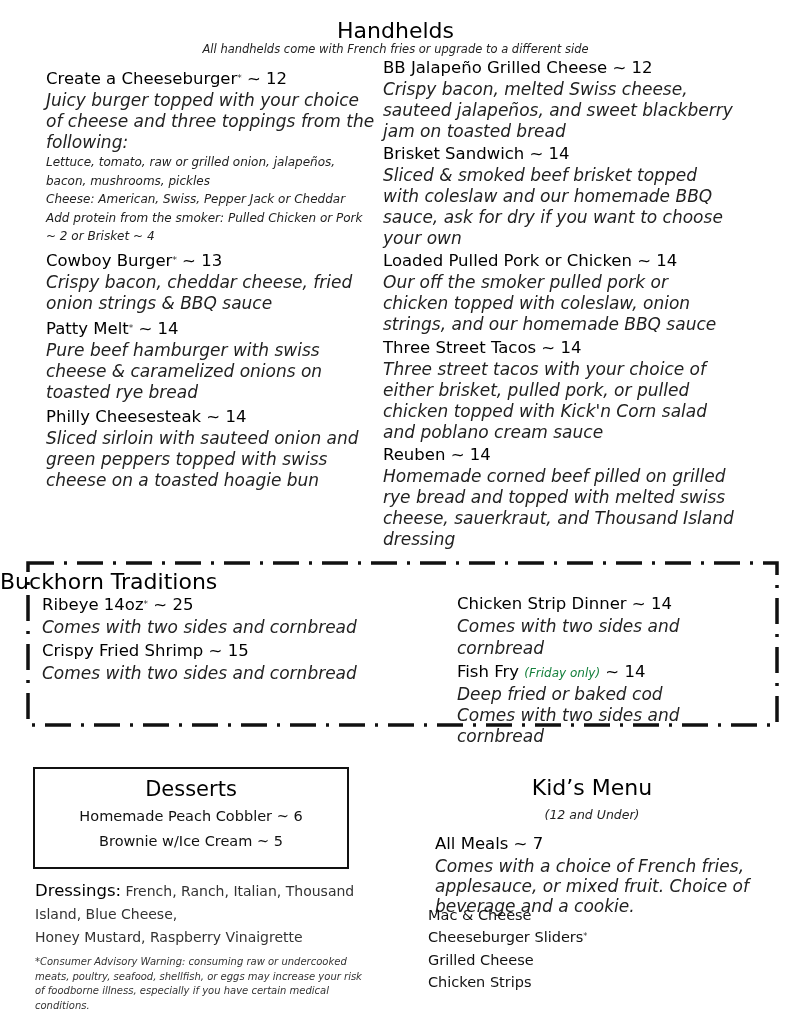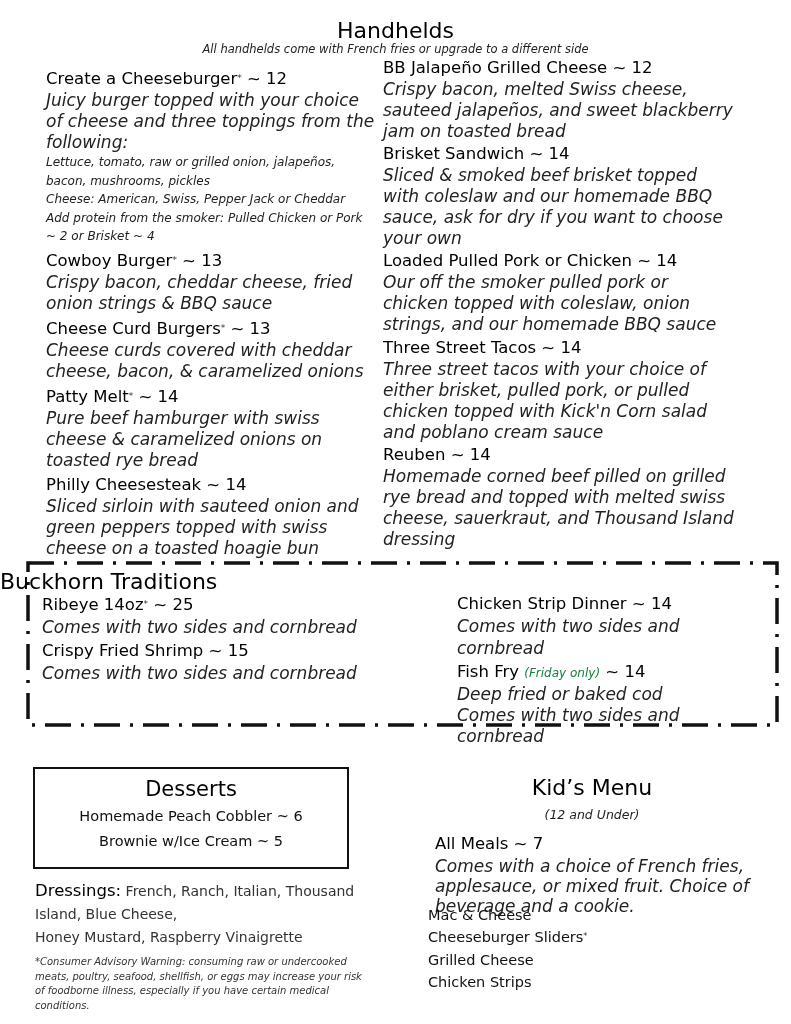--- a/index.html
+++ b/index.html
@@ -44,24 +44,20 @@
     <div class="item">
       <div class="item-name"><span>Create a Cheeseburger</span><span class="star">*</span><span> ~ 12</span></div>
       <div class="desc">Juicy burger topped with your choice of cheese and three toppings from the following:</div>
       <div class="desc small">Lettuce, tomato, raw or grilled onion, jalapeños, bacon, mushrooms, pickles</div>
       <div class="desc small">Cheese: American, Swiss, Pepper Jack or Cheddar</div>
       <div class="desc small">Add protein from the smoker: Pulled Chicken or Pork ~ 2 or Brisket ~ 4</div>
     </div>
     <div class="item" style="margin-top:3px;">
       <div class="item-name"><span>Cowboy Burger</span><span class="star">*</span><span> ~ 13</span></div>
       <div class="desc">Crispy bacon, cheddar cheese, fried onion strings &amp; BBQ sauce</div>
-    </div>
-    <div class="item" style="margin-top:3px;">
-      <div class="item-name"><span>Cheese Curd Burgers</span><span class="star">*</span><span> ~ 13</span></div>
-      <div class="desc">Cheese curds covered with cheddar cheese, bacon, &amp; caramelized onions</div>
     </div>
     <div class="item" style="margin-top:3px;">
       <div class="item-name"><span>Patty Melt</span><span class="star">*</span><span> ~ 14</span></div>
       <div class="desc">Pure beef hamburger with swiss cheese &amp; caramelized onions on toasted rye bread</div>
     </div>
     <div class="item" style="margin-top:3px;">
       <div class="item-name"><span>Philly Cheesesteak</span><span> ~ 14</span></div>
       <div class="desc">Sliced sirloin with sauteed onion and green peppers topped with swiss cheese on a toasted hoagie bun</div>
     </div>
   </div>

